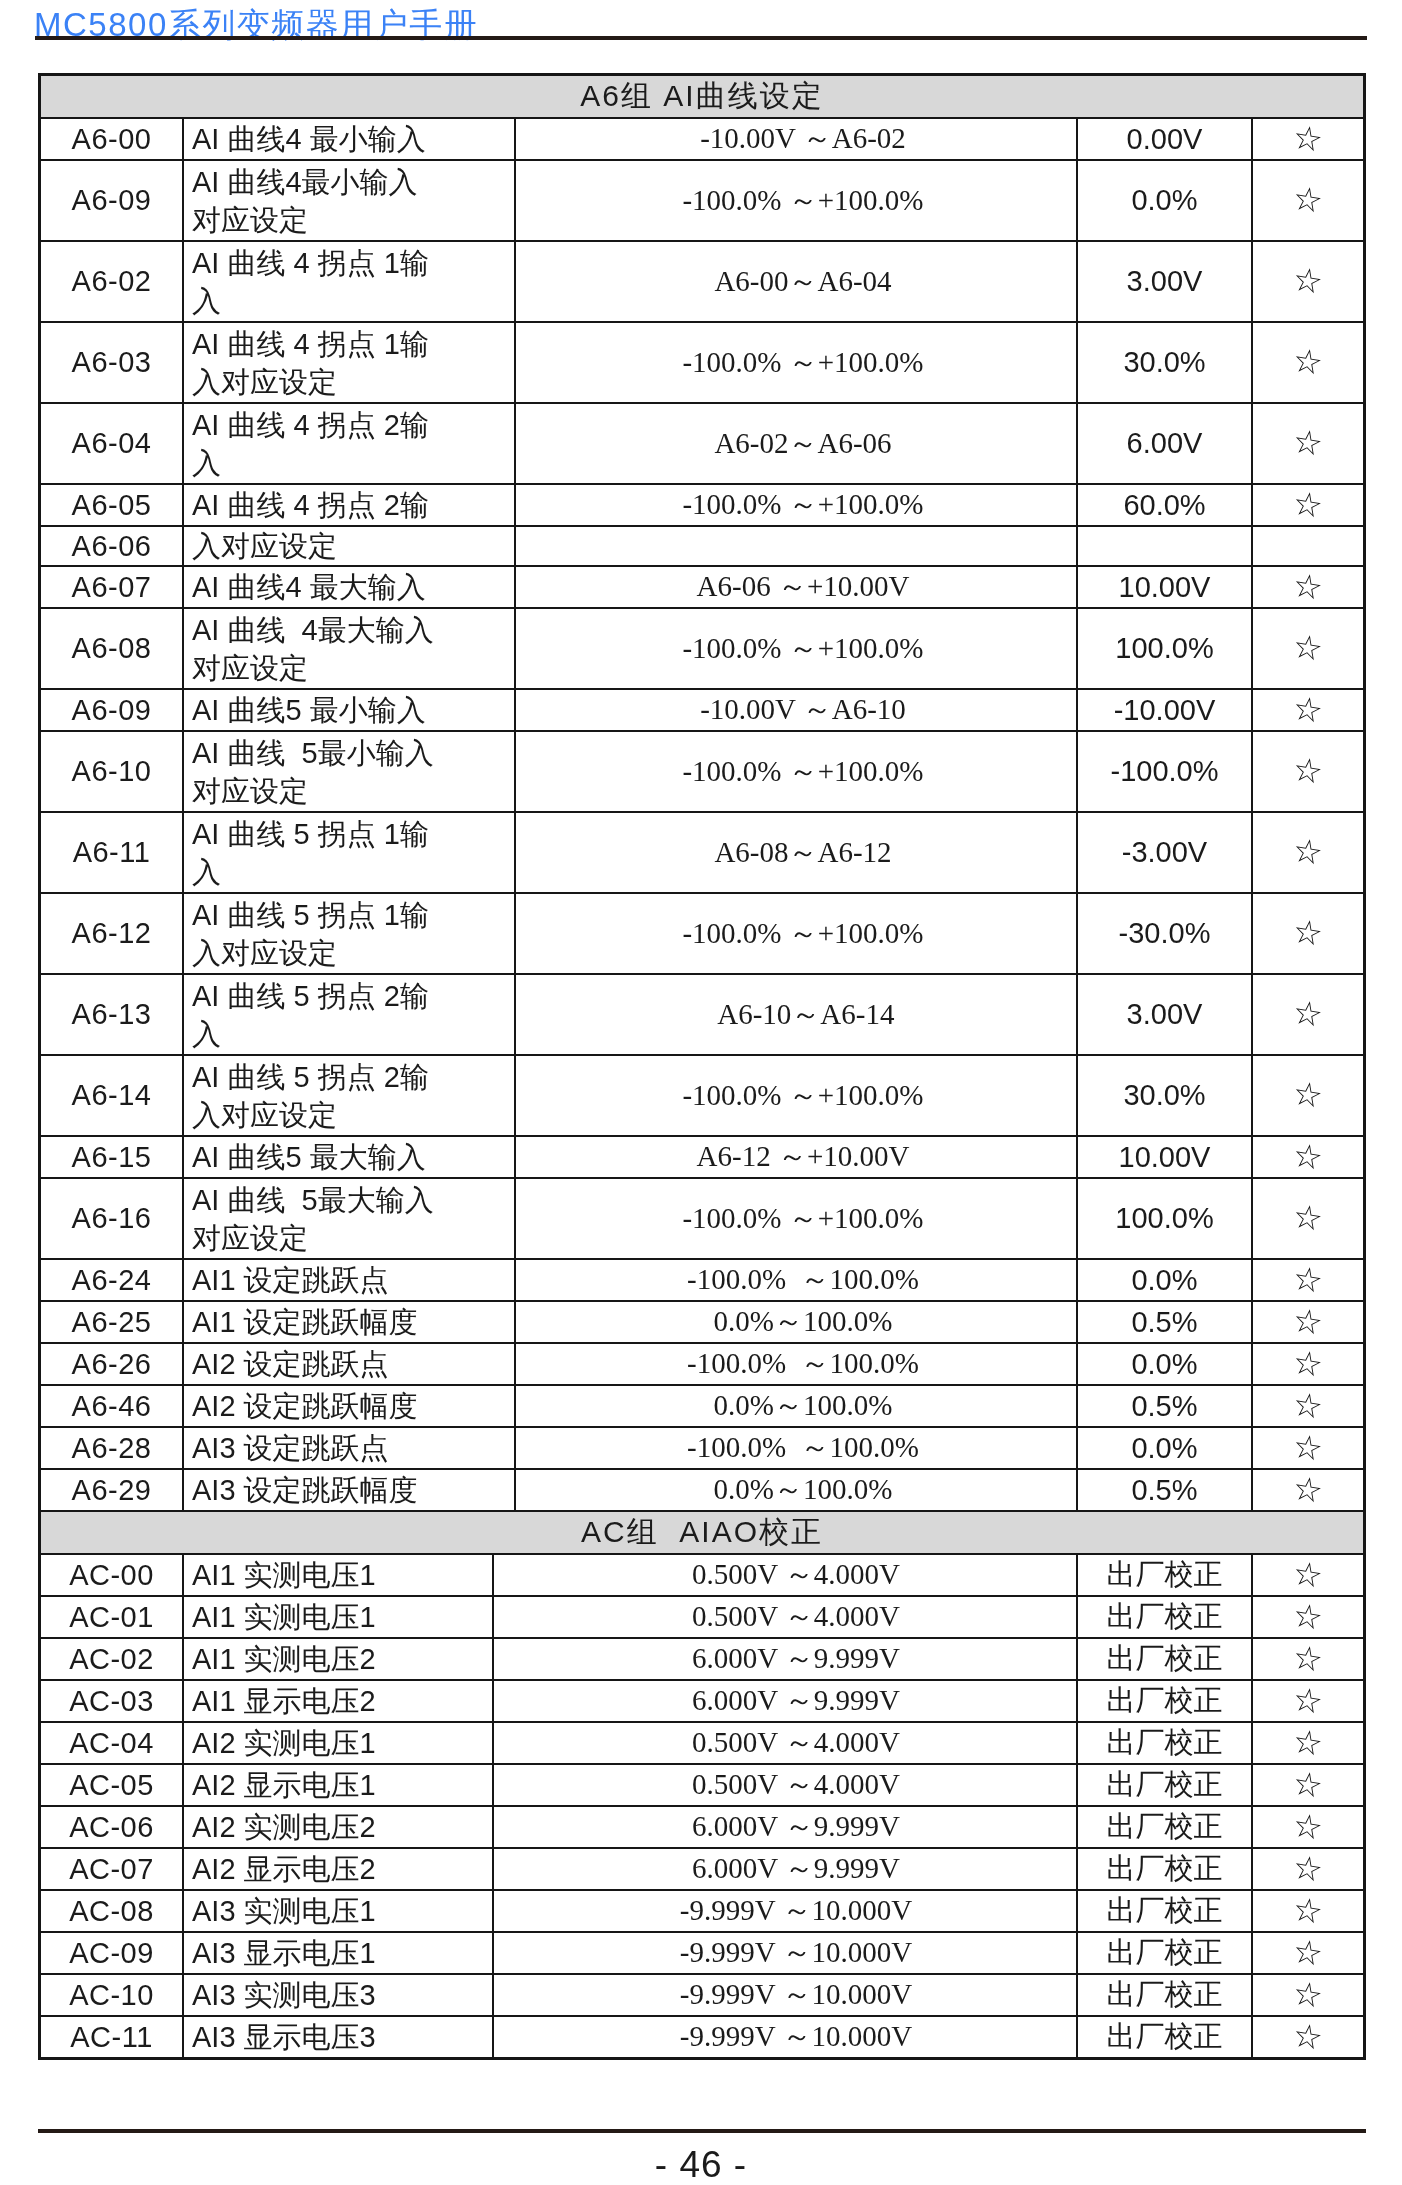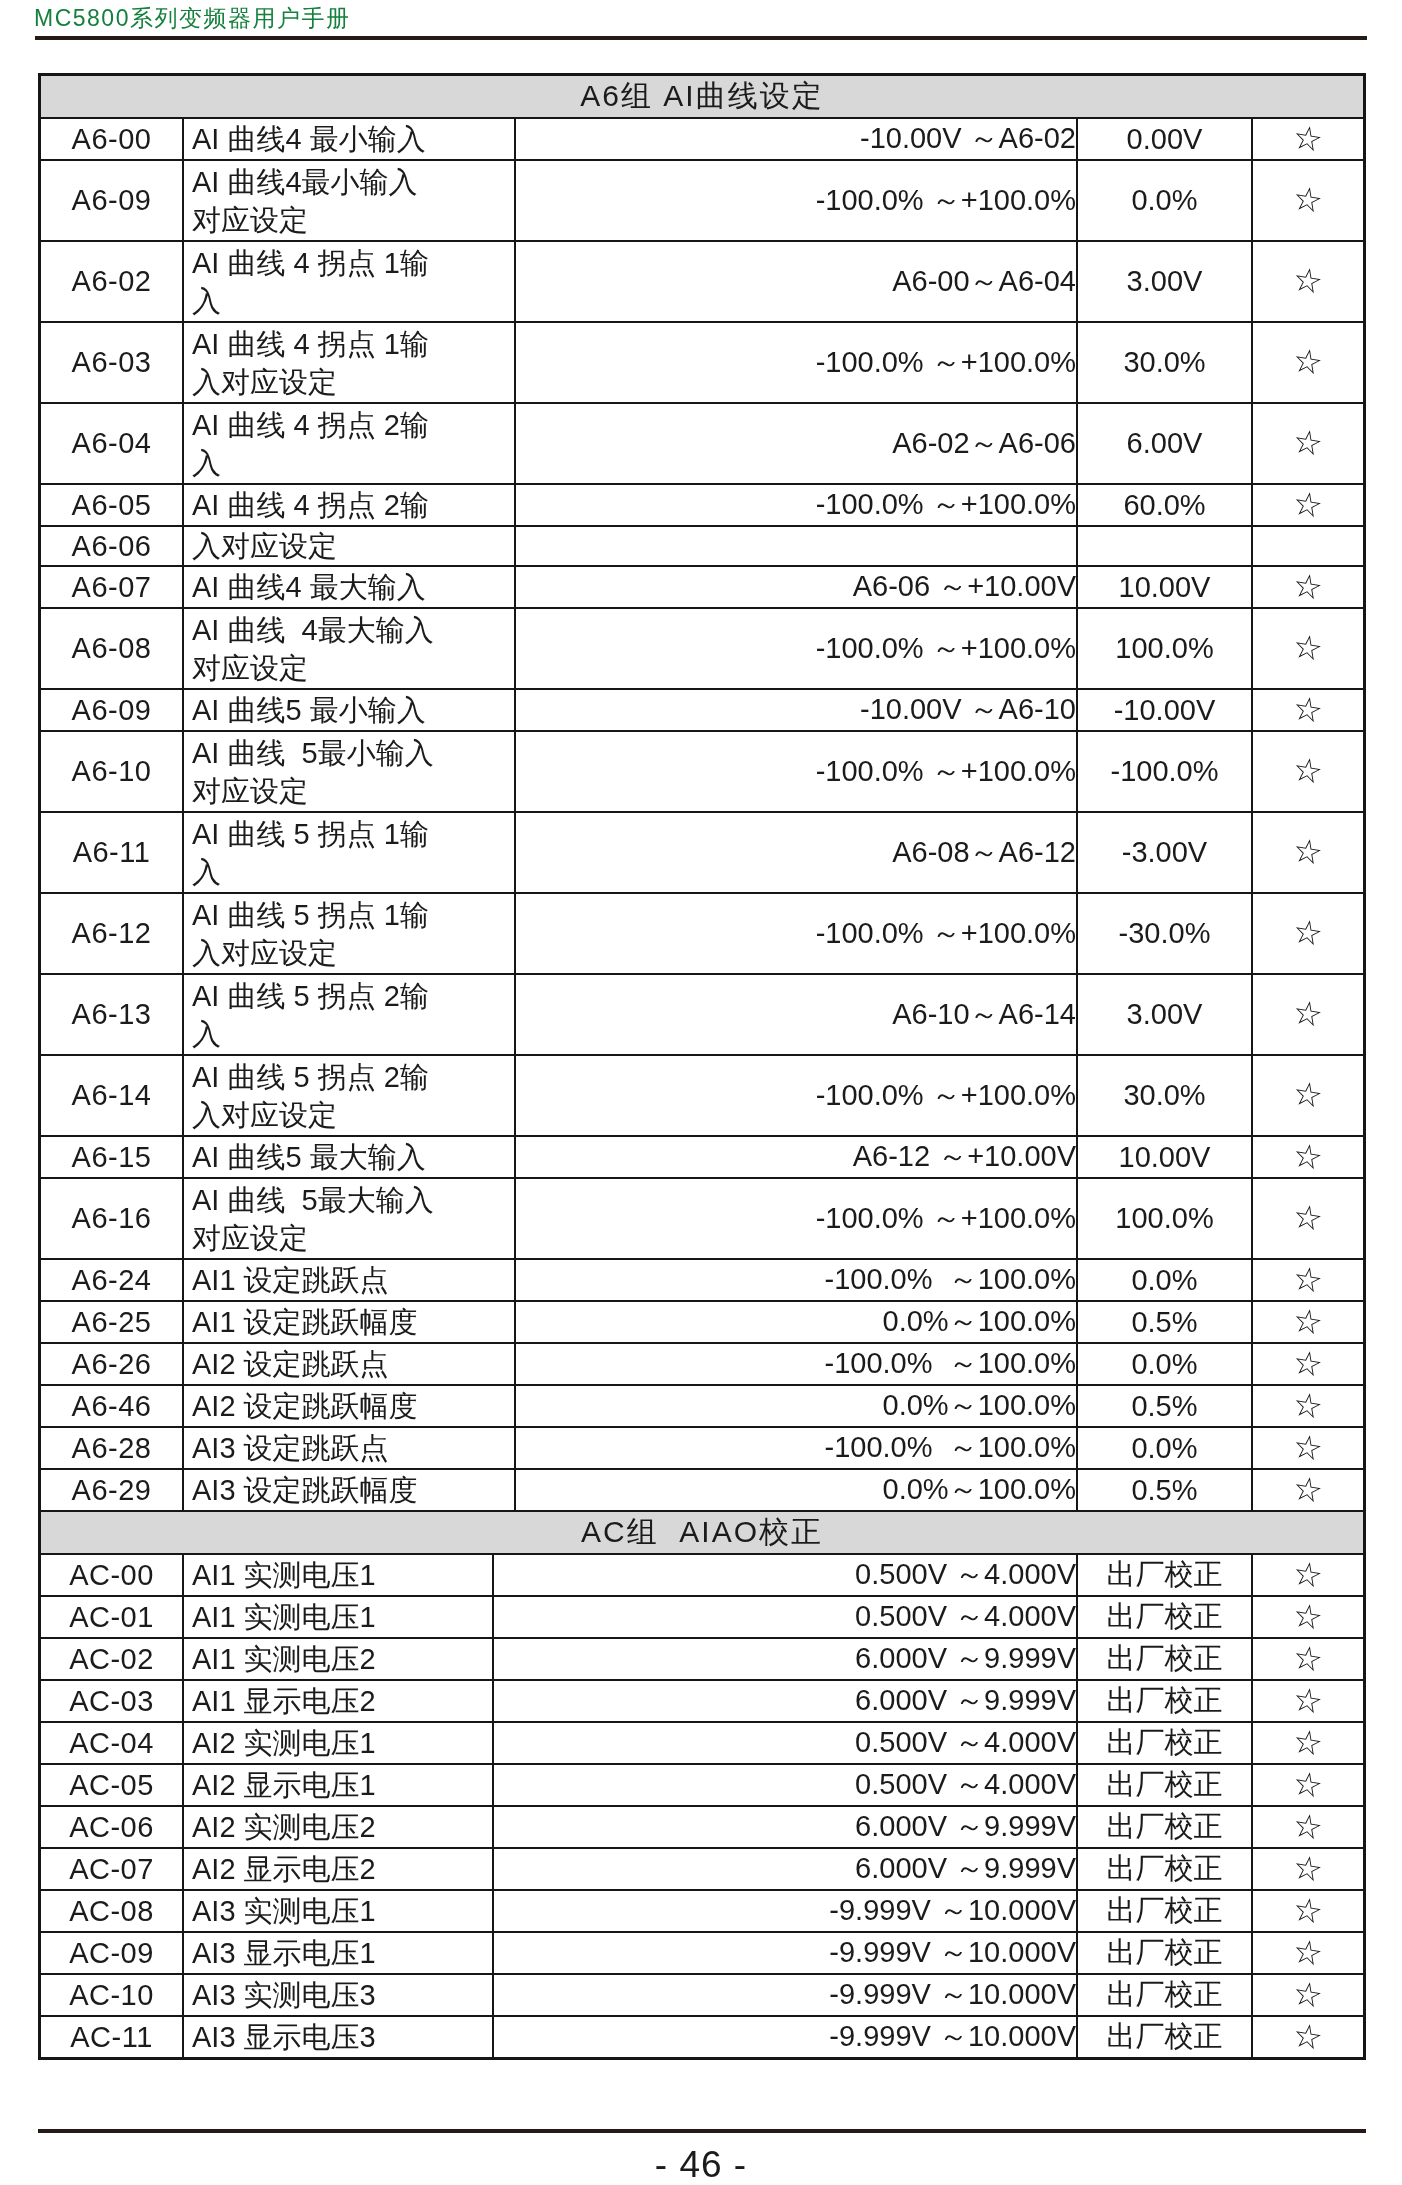--- a/index.html
+++ b/index.html
@@ -8,22 +8,22 @@
     --ink:#1b1b1b;
     --grid:#161616;
   }
   html,body{margin:0;padding:0;}
   body{
     width:1402px;height:2185px;position:relative;background:#ffffff;
     font-family:"Liberation Sans","DejaVu Sans",sans-serif;color:var(--ink);
     overflow:hidden;
   }
   .doc-title{
-    position:absolute;left:34px;top:3px;font-size:23px;letter-spacing:1.5px;
-    white-space:pre;color:#15803d;
+    position:absolute;left:34px;top:3px;font-size:33px;letter-spacing:1.5px;
+    white-space:pre;color:#3b82f6;
   }
   .header-rule{
     position:absolute;left:35px;top:36px;width:1332px;height:4px;background:var(--rule);
   }
   .table-wrap{
     position:absolute;left:38px;top:73px;width:1328px;box-sizing:border-box;
     border:3px solid var(--grid);background:#fff;
   }
   table{border-collapse:collapse;table-layout:fixed;width:1322px;}
   td{
@@ -39,21 +39,21 @@
   tr.single{height:40px;}
   tr.double{height:81px;}
   table.t-ac tr.single{height:41px;}
   tr.sec-header{height:41px;}
   td.sec-title{
     background:var(--hdr-bg);text-align:center;font-size:30px;
     white-space:pre;letter-spacing:2px;
   }
   td.code{text-align:center;letter-spacing:0.5px;margin-left:12px;}
   td.desc{text-align:left;padding-left:8px;line-height:38px;white-space:pre;}
-  td.range{text-align:right;padding-left:14px;white-space:pre;}
+  td.range{text-align:center;padding-left:14px;white-space:pre;font-family:Liberation Serif, serif;}
   table.t-ac td.range{padding-left:22px;}
   td.def{text-align:center;white-space:pre;}
   td.starcell{text-align:center;}
   .star-glyph{
     display:inline-block;font-family:"DejaVu Sans",sans-serif;font-size:33px;
     transform:rotate(9deg);line-height:1;color:#111;
   }
   .footer-rule{
     position:absolute;left:38px;top:2129px;width:1328px;height:4px;background:var(--rule);
   }

